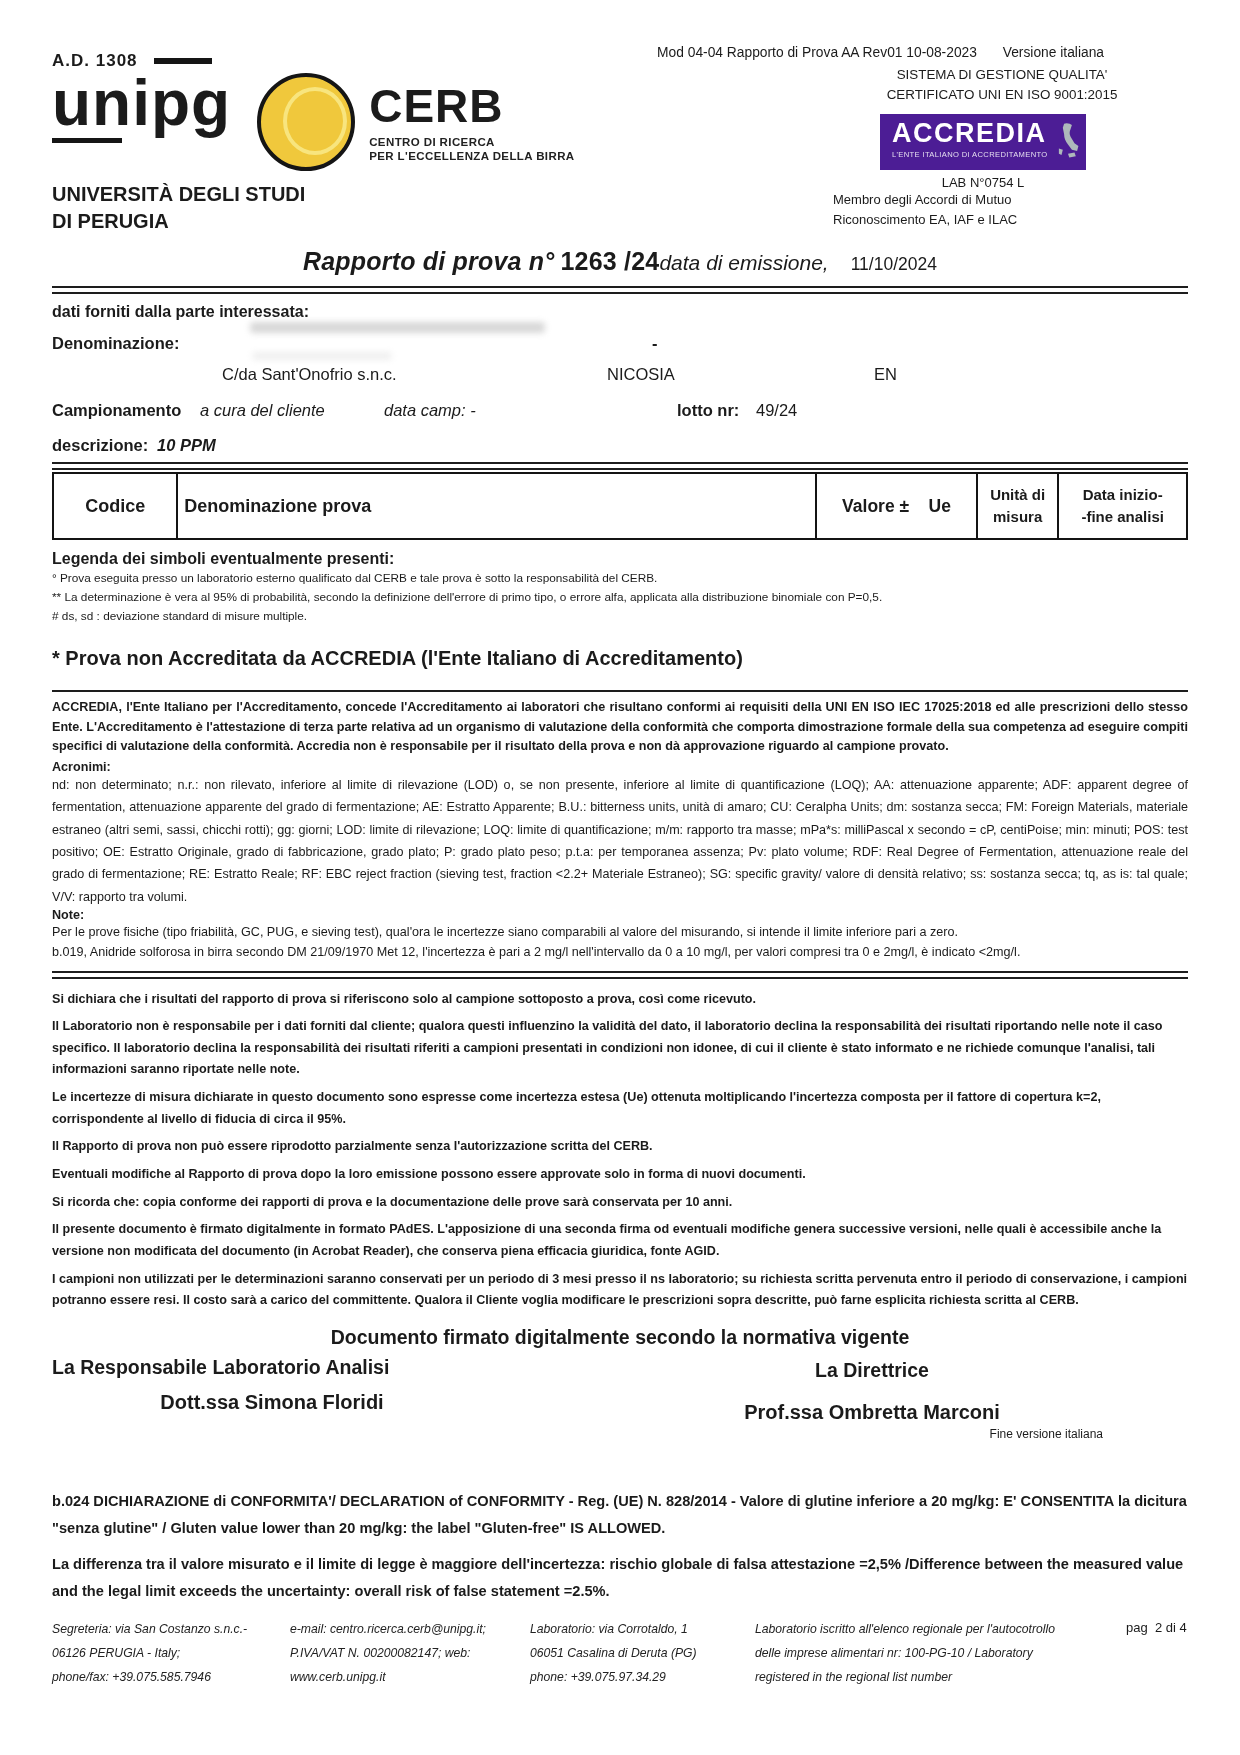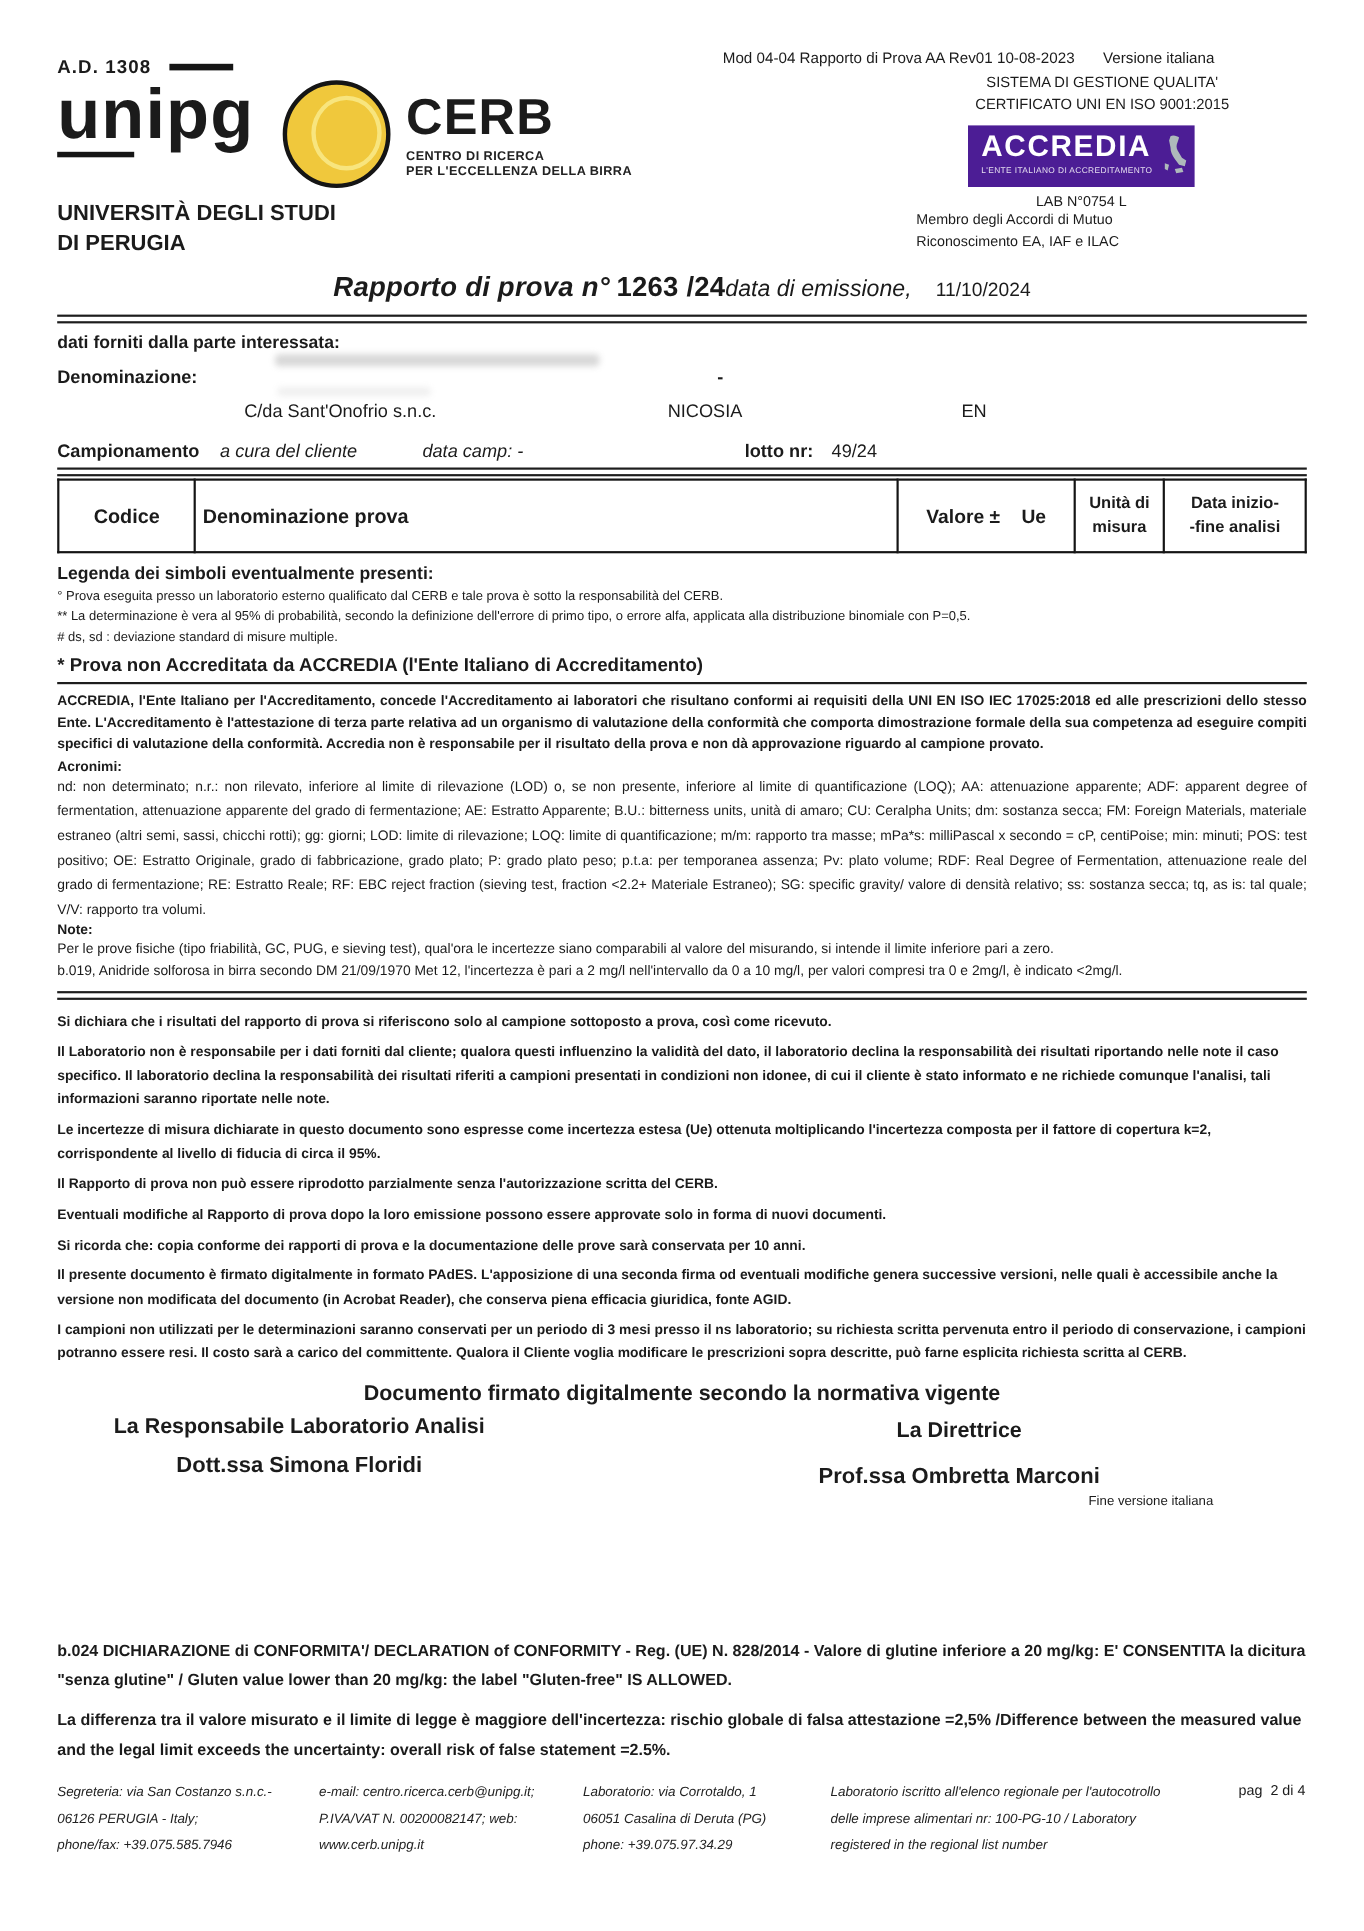--- a/index.html
+++ b/index.html
@@ -68,36 +68,36 @@
   td.c-codice{width:116px;text-align:center;font-size:18px;}
   td.c-denom{width:596px;text-align:left;padding-left:14px;font-size:18px;}
   td.c-valore{width:150px;text-align:center;font-size:17.5px;}
   td.c-unita{width:76px;text-align:center;font-size:15px;line-height:1.5;}
   td.c-data{width:120px;text-align:center;font-size:15px;line-height:1.5;}
   tr.hrow{height:66px;}
 
   
   .legend-title{font-size:16px;font-weight:bold;margin-top:10px;}
   .legend-line{font-size:11.8px;line-height:1.42;margin-top:2px;}
-  .not-accredited{font-size:17px;font-weight:bold;margin-top:8px;padding-bottom:5px;border-bottom:2px solid #1d1d1d;}
+  .not-accredited{font-size:20px;font-weight:bold;margin-top:23px;padding-bottom:20px;border-bottom:2px solid #1d1d1d;}
   .accredia-para{font-size:12.6px;font-weight:bold;line-height:1.55;margin-top:6px;text-align:justify;}
   .acronimi-label{font-size:12.6px;font-weight:bold;margin-top:3px;}
   .acronimi-text{font-size:12.6px;line-height:1.78;text-align:justify;}
   .note-label{font-size:12.6px;font-weight:bold;}
   .note-line{font-size:12.6px;line-height:1.6;}
   .rule2{margin-top:8px;}
 
   
   .disc{font-size:12.6px;font-weight:bold;line-height:1.72;margin-top:6px;}
   .disc.first{margin-top:10px;}
 
   
   .sig-statement{text-align:center;font-weight:bold;font-size:19.5px;margin-top:14px;}
   .sig-row{position:relative;height:76px;}
-  .sig-left-role{position:absolute;left:0;top:7px;width:440px;text-align:center;font-weight:bold;font-size:19.5px;}
+  .sig-left-role{position:absolute;left:0;top:7px;width:440px;font-weight:bold;font-size:19.5px;}
   .sig-left-name{position:absolute;left:0;top:42px;width:440px;text-align:center;font-weight:bold;font-size:20px;}
   .sig-right-role{position:absolute;left:570px;top:10px;width:500px;text-align:center;font-weight:bold;font-size:19.5px;}
   .sig-right-name{position:absolute;left:570px;top:42px;width:500px;text-align:center;font-weight:bold;font-size:20px;margin-top:10px;}
   .fine-note{text-align:right;padding-right:85px;font-size:12px;margin-top:2px;}
 
   
   .conformity{position:absolute;left:52px;right:52px;top:1488px;}
   .conf-para{font-size:14.6px;font-weight:bold;line-height:1.85;margin-bottom:9px;}
 
   
@@ -183,20 +183,24 @@
       <span class="abs" style="left:170px;">C/da Sant'Onofrio s.n.c.</span>
       <span class="abs" style="left:555px;">NICOSIA</span>
       <span class="abs" style="left:822px;">EN</span>
     </div>
     <div class="row row-camp">
       <span class="abs b" style="left:0;">Campionamento</span>
       <span class="abs it" style="left:148px;">a cura del cliente</span>
       <span class="abs it" style="left:332px;">data camp: -</span>
       <span class="abs b" style="left:625px;">lotto nr:</span>
       <span class="abs" style="left:704px;">49/24</span>
+    </div>
+    <div class="row row-descr">
+      <span class="abs b" style="left:0;">descrizione:</span>
+      <span class="abs b it" style="left:105px;">10 PPM</span>
     </div>
 
     <div class="dbl"></div>
 
 
     <table class="results">
       <tbody>
         <tr class="hrow">
           <td class="c-codice">Codice</td>
           <td class="c-denom">Denominazione prova</td>

